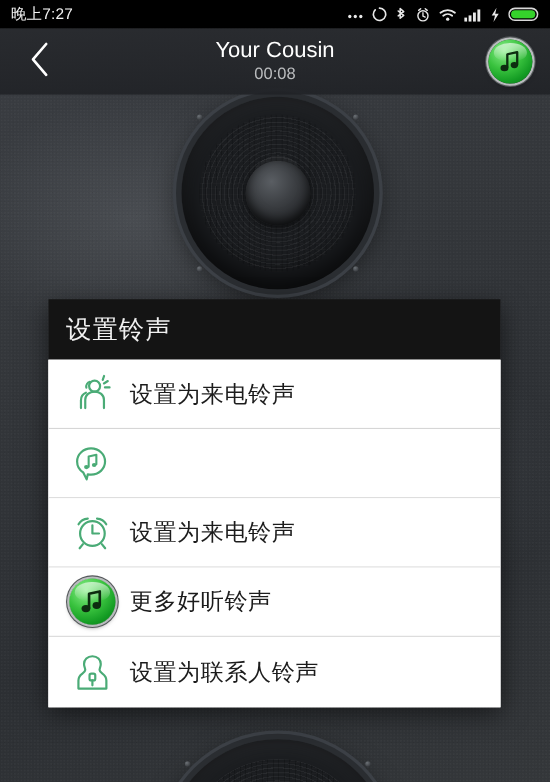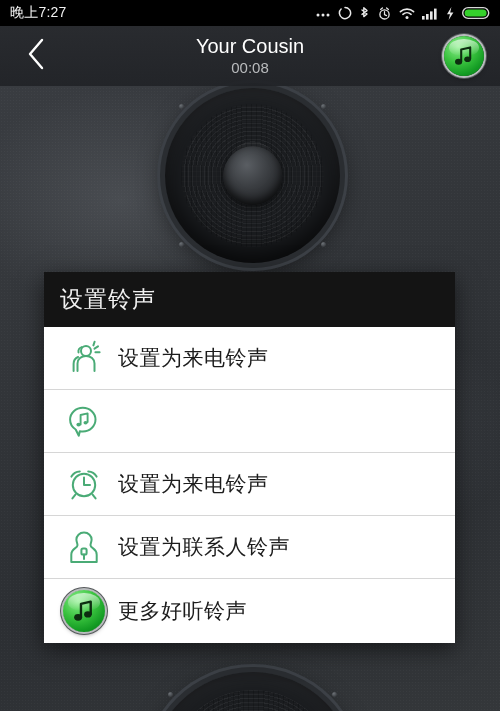--- a/index.html
+++ b/index.html
@@ -287,38 +287,38 @@
             <path d="M6.4 10.6a10 10 0 0 1 8.4-5.2" fill="none" stroke="#4aab76" stroke-width="2" stroke-linecap="round"></path>
             <path d="M31.6 10.6a10 10 0 0 0-8.4-5.2" fill="none" stroke="#4aab76" stroke-width="2" stroke-linecap="round"></path>
             <path d="M10.4 28.6 7.4 32.4M27.6 28.6l3 3.8" fill="none" stroke="#4aab76" stroke-width="2" stroke-linecap="round"></path>
           </svg>
         </span>
         <span class="row-label">设置为来电铃声</span>
       </div>
 
       <div class="row">
         <span class="row-icon">
-          <svg width="38" height="36" viewBox="0 0 38 36">
-            <path d="M19 3.6c-4.6 0-7.6 3.2-7.6 7 0 2.3 1.1 3.9 1.1 5.6 0 1.3-1.2 2.2-2.6 3.2-2.2 1.5-3.6 3.4-3.6 6.3V33h25.4v-7.3c0-2.9-1.4-4.8-3.6-6.3-1.4-1-2.6-1.9-2.6-3.2 0-1.7 1.1-3.3 1.1-5.6 0-3.8-3-7-7.6-7z" fill="none" stroke="#4aab76" stroke-width="2" stroke-linejoin="round"></path>
-            <rect x="16.4" y="19.4" width="5.2" height="6.2" rx="1.6" fill="none" stroke="#4aab76" stroke-width="2"></rect>
-            <path d="M19 25.6v4.4" fill="none" stroke="#4aab76" stroke-width="2" stroke-linecap="round"></path>
-          </svg>
-        </span>
-        <span class="row-label">设置为联系人铃声</span>
-      </div>
-
-      <div class="row">
-        <span class="row-icon">
           <span class="glossy-music" style="width:42px;height:42px">
             <svg width="24" height="26" viewBox="0 0 22 24">
               <path d="M8.2 17.2V5.4l9-2v11.3" fill="none" stroke="#0d2d10" stroke-width="2.2" stroke-linecap="round" stroke-linejoin="round"></path>
               <ellipse cx="5.6" cy="17.8" rx="3.7" ry="3.1" fill="#0d2d10"></ellipse>
               <ellipse cx="14.6" cy="15.2" rx="3.5" ry="2.9" fill="#0d2d10"></ellipse>
             </svg>
           </span>
         </span>
         <span class="row-label">更多好听铃声</span>
       </div>
 
+      <div class="row">
+        <span class="row-icon">
+          <svg width="38" height="36" viewBox="0 0 38 36">
+            <path d="M19 3.6c-4.6 0-7.6 3.2-7.6 7 0 2.3 1.1 3.9 1.1 5.6 0 1.3-1.2 2.2-2.6 3.2-2.2 1.5-3.6 3.4-3.6 6.3V33h25.4v-7.3c0-2.9-1.4-4.8-3.6-6.3-1.4-1-2.6-1.9-2.6-3.2 0-1.7 1.1-3.3 1.1-5.6 0-3.8-3-7-7.6-7z" fill="none" stroke="#4aab76" stroke-width="2" stroke-linejoin="round"></path>
+            <rect x="16.4" y="19.4" width="5.2" height="6.2" rx="1.6" fill="none" stroke="#4aab76" stroke-width="2"></rect>
+            <path d="M19 25.6v4.4" fill="none" stroke="#4aab76" stroke-width="2" stroke-linecap="round"></path>
+          </svg>
+        </span>
+        <span class="row-label">设置为联系人铃声</span>
+      </div>
+
     </div>
   </div>
 
 </div>
 
 </body></html>

